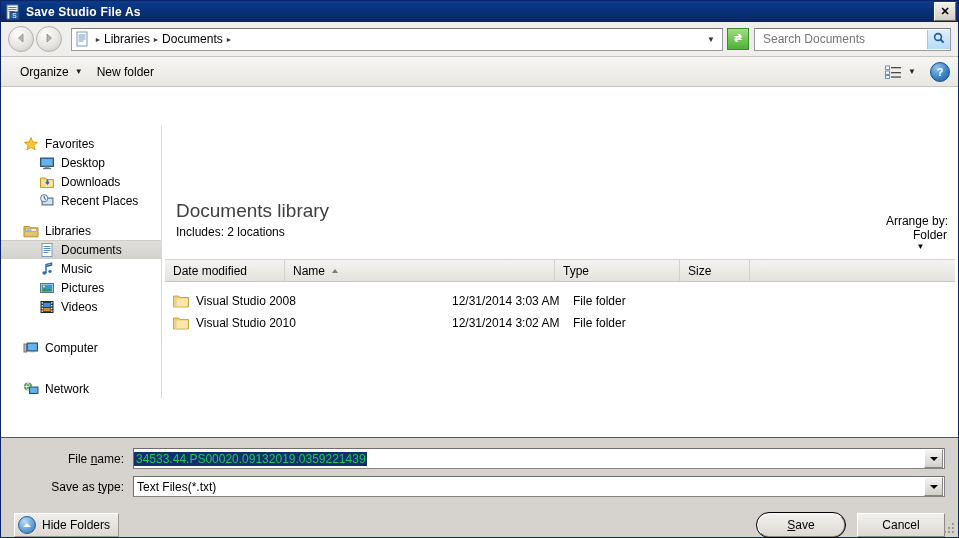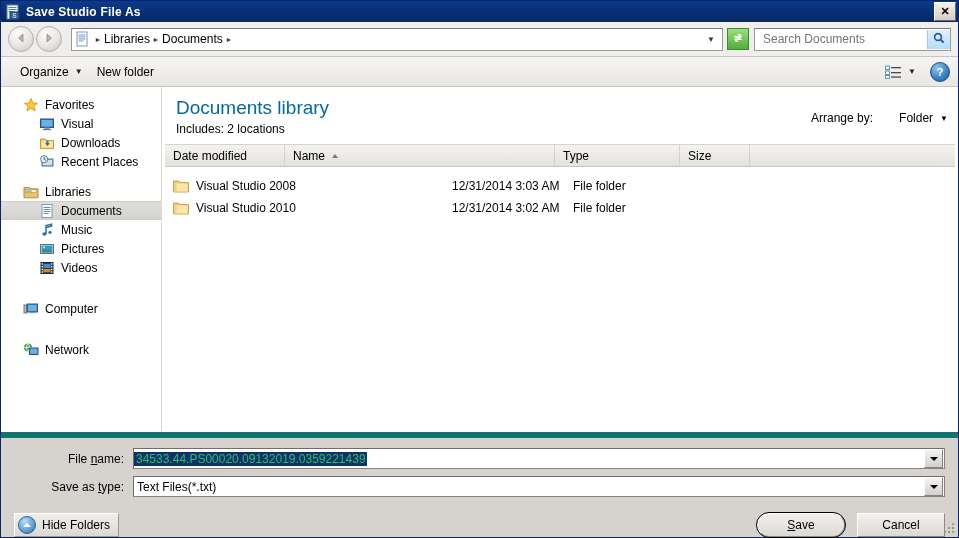--- a/index.html
+++ b/index.html
@@ -173,22 +173,23 @@
     color: #fff; font-size: 11px; font-weight: bold;
     display: flex; align-items: center; justify-content: center;
     margin-left: 7px;
   }
 
   
   .body {
     flex: 1;
     display: flex;
     background: #ffffff;
-    border-bottom: 6px solid #0f766e;
+    border-bottom: 1px solid #0f766e;
     min-height: 0;
+    align-items: center;
   }
 
   
   .sidebar {
     width: 160px;
     background: #ffffff;
     border-right: 1px solid #dcdad5;
     padding-top: 8px;
     flex: none;
     overflow: hidden;
@@ -217,36 +218,37 @@
     flex-direction: column;
     min-width: 0;
   }
   .lib-header {
     padding: 10px 0 8px 14px;
     display: flex;
     align-items: flex-start;
   }
   .lib-title {
     font-size: 19px;
-    color: #0369a1;
+    color: #404040;
     font-weight: normal;
     line-height: 22px;
   }
   .lib-sub {
     font-size: 12px;
     color: #000;
     margin-top: 3px;
   }
   .lib-right {
     margin-left: auto;
     padding: 14px 10px 0 0;
     font-size: 12px;
     display: flex;
     align-items: center;
     white-space: nowrap;
+    flex-direction: column;
   }
   .arrange-val { margin-left: 26px; }
   .arrange-caret { font-size: 8px; margin-left: 7px; }
 
   .col-head {
     display: flex;
     height: 21px;
     background: linear-gradient(to bottom,#f4f3f1,#e4e2dd);
     border-top: 1px solid #d5d3ce;
     border-bottom: 1px solid #c9c7c2;
@@ -533,21 +535,21 @@
 
       <div class="nav-row child">
         <span class="nav-ico">
           <svg width="16" height="16" viewBox="0 0 16 16">
             <rect x="1.5" y="3" width="13" height="8.5" fill="#2f77c0" stroke="#39506b"></rect>
             <rect x="2.5" y="4" width="11" height="6.5" fill="#63b4ea"></rect>
             <rect x="5.5" y="11.5" width="5" height="1.6" fill="#8d949d"></rect>
             <rect x="4" y="13" width="8" height="1.2" fill="#6f757d"></rect>
           </svg>
         </span>
-        <span>Visual</span>
+        <span>Desktop</span>
       </div>
 
       <div class="nav-row child">
         <span class="nav-ico">
           <svg width="16" height="16" viewBox="0 0 16 16">
             <path d="M1.5 4 h5 l1.3 1.6 h6.7 v8 h-13 z" fill="#f5cf71" stroke="#c79a28"></path>
             <rect x="2.5" y="6.5" width="11" height="6" fill="#fbe6a8"></rect>
             <path d="M8.4 5.6 v3.4 M6.8 8 l1.6 1.8 1.6 -1.8" stroke="#2a6fb5" stroke-width="1.7" fill="none"></path>
           </svg>
         </span>

